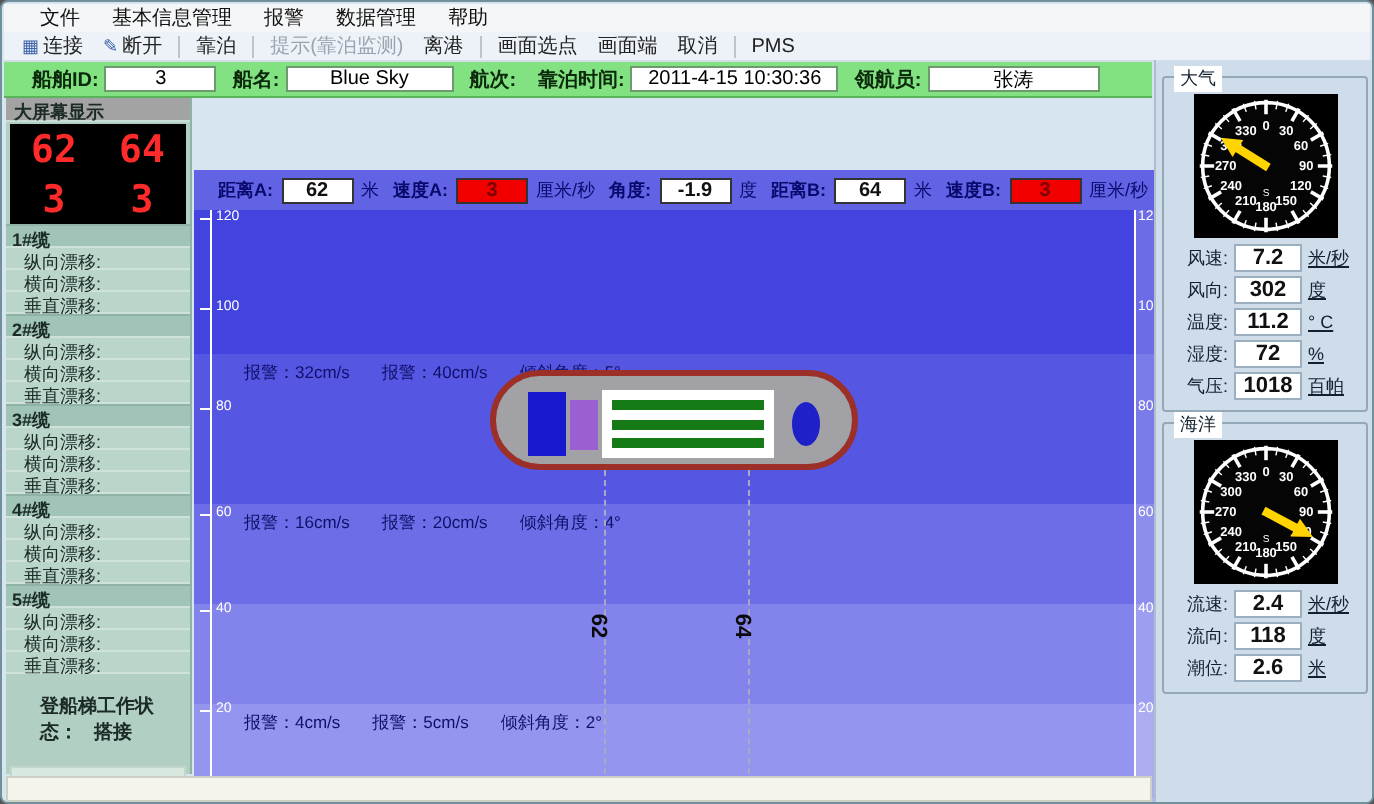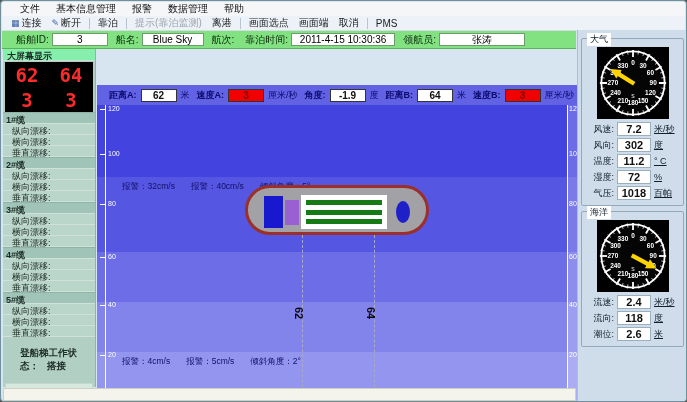--- a/index.html
+++ b/index.html
@@ -18,29 +18,29 @@
              font-size:10px; color:#222; }
   .tbtn { display:flex; align-items:center; padding:0 5px; height:13px; }
   .tbtn .ticon { font-size:9px; margin-right:2px; color:#3c62a8; }
   .tbtn.disabled { color:#9aa4ae; }
   .tsep { width:1px; height:11px; background:#b9c4cf; margin:0 3px; }
 
   
   .greenbar { position:absolute; left:1px; top:30px; width:574px; height:18px; background:#82e282;
               border-bottom:1px solid #59b359; display:flex; align-items:center; font-size:10px;
               color:#0b290b; padding-left:6px; }
-  .greenbar .glabel { font-weight:400; margin:0 3px 0 8px; white-space:nowrap; }
+  .greenbar .glabel { font-weight:700; margin:0 3px 0 8px; white-space:nowrap; }
   .greenbar input { height:13px; border:1px solid #6f9a6f; background:#fff; font-size:10px;
                     text-align:center; font-family:inherit; }
-  .gw1{width:56px}.gw2{width:62px}.gw3{width:104px}.gw4{width:104px}.gw5{width:86px}
+  .gw1{width:56px}.gw2{width:84px}.gw3{width:104px}.gw4{width:104px}.gw5{width:86px}
 
   
   .sidebar { position:absolute; left:2px; top:48px; width:93px; height:338px; background:#b2cfc4;
              border-right:1px solid #8fb4a7; font-size:9px; color:#1c2b26; }
-  .sb-header { height:12px; background:#86efac; border-bottom:1px solid #c9ded5; font-weight:700;
+  .sb-header { height:12px; background:#a3a3a3; border-bottom:1px solid #c9ded5; font-weight:700;
                padding:1px 0 0 4px; font-size:9px; }
   .led { margin:1px 2px 0 2px; height:50px; background:#000; display:flex; flex-direction:column;
          justify-content:space-around; }
   .led-row { display:flex; justify-content:space-around; }
   .led-row span { color:#ff2b2b; font-family:"DejaVu Sans Mono",monospace; font-weight:700;
                   font-size:19px; line-height:20px; }
   .cable-h { height:12px; background:#a0c4b8; border-top:1px solid #8fb4a7; border-bottom:1px solid #cfe2d9;
              font-weight:700; padding:1px 0 0 3px; }
   .cable-r { height:11px; background:#bad5ca; border-bottom:1px solid #cfe2d9; padding:1px 0 0 9px; }
   .gangway { margin-top:10px; padding-left:4px; font-weight:700; font-size:9.5px;margin-left:13px; }
@@ -255,20 +255,23 @@
       <div class="ticklab r" style="top:246px">20</div>
       <div class="tickmark l" style="top:4px"></div>
       <div class="tickmark l" style="top:49px"></div>
       <div class="tickmark l" style="top:99px"></div>
       <div class="tickmark l" style="top:152px"></div>
       <div class="tickmark l" style="top:200px"></div>
       <div class="tickmark l" style="top:250px"></div>
 
       <div class="alarmrow" style="top:76px">
         <span>报警：32cm/s</span><span>报警：40cm/s</span><span>倾斜角度：5°</span>
+      </div>
+      <div class="alarmrow" style="top:151px">
+        <span>报警：16cm/s</span><span>报警：20cm/s</span><span>倾斜角度：4°</span>
       </div>
       <div class="alarmrow" style="top:251px">
         <span>报警：4cm/s</span><span>报警：5cm/s</span><span>倾斜角度：2°</span>
       </div>
 
       <div class="mline m1"></div>
       <div class="mline m2"></div>
       <div class="mlabel ml1">62</div>
       <div class="mlabel ml2">64</div>
       <div class="marker mk1"></div>

